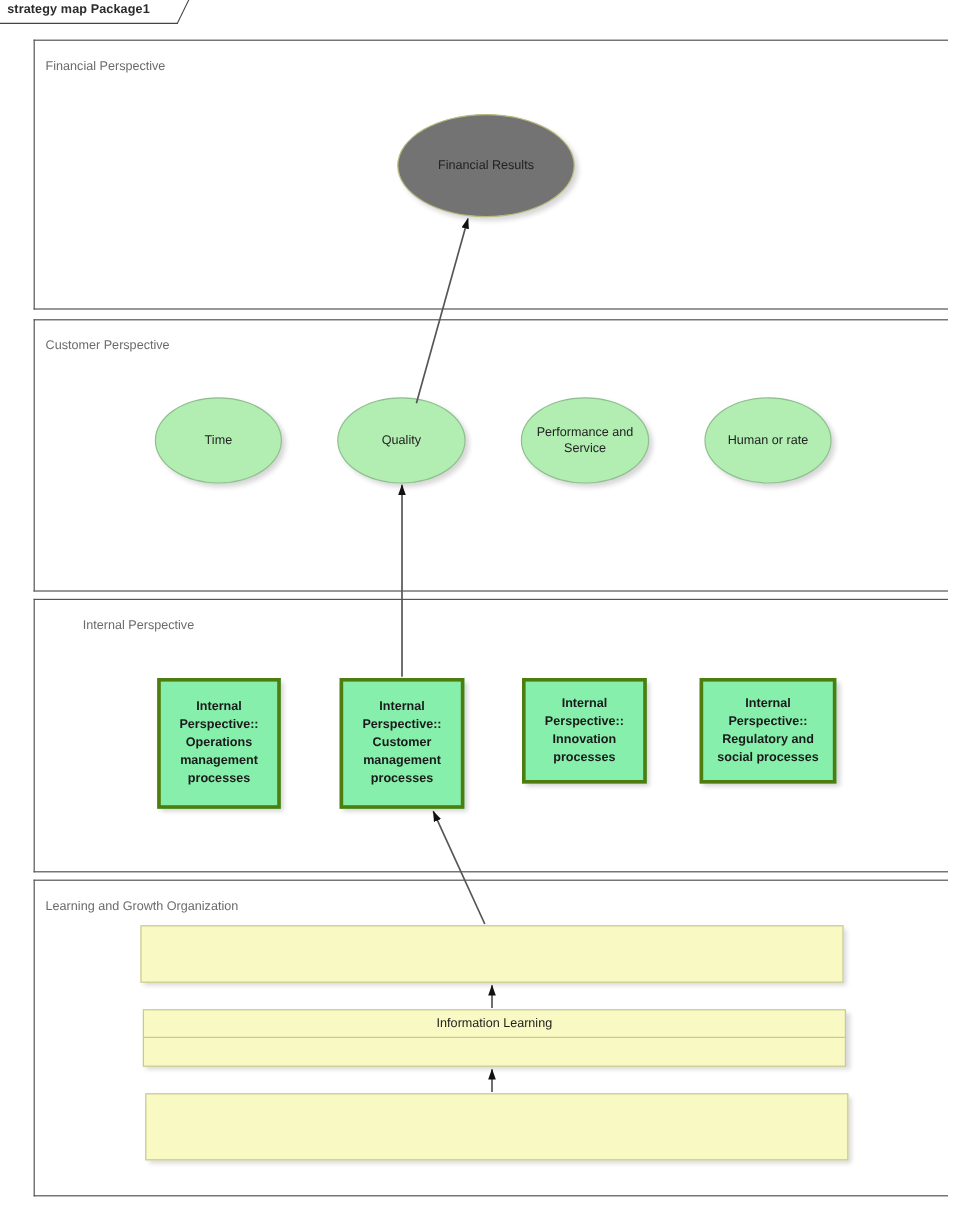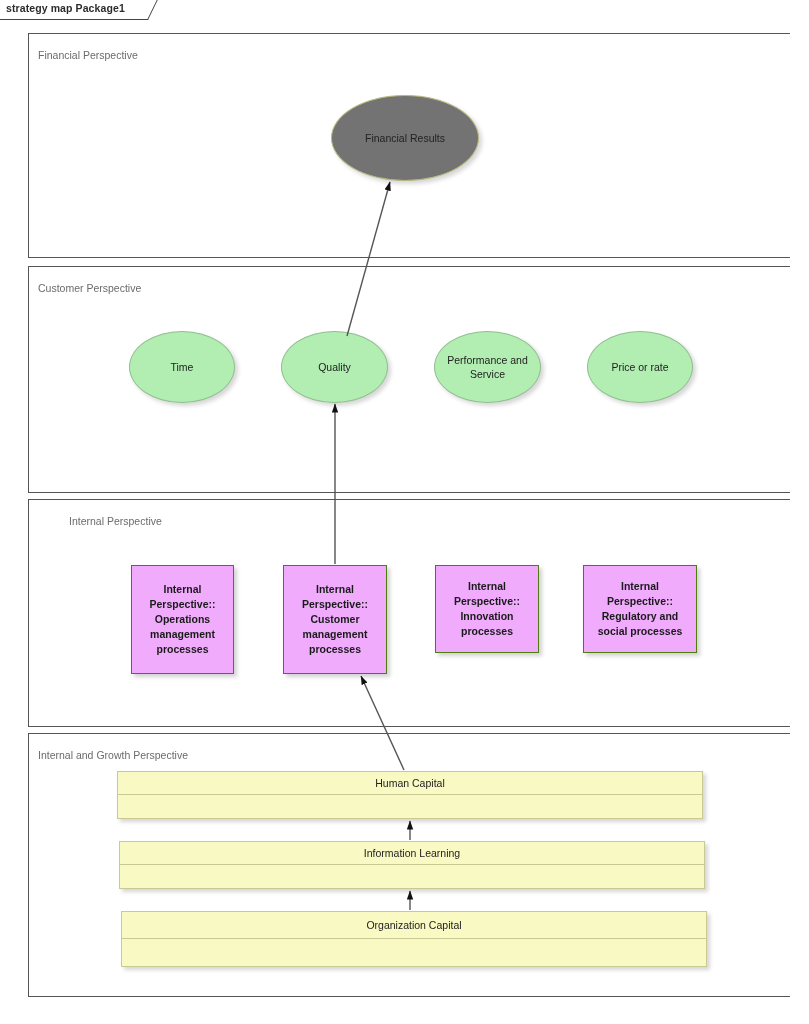--- a/index.html
+++ b/index.html
@@ -79,22 +79,22 @@
     color: #222;
     line-height: 1.35;
     box-shadow: 3px 3px 4px rgba(0,0,0,0.16);
   }
   .ellipse.yellow { background: #737373; border-color: #b9b97e; }
   .ellipse.green  { background: #b2eeb2; border-color: #8fbf8f; }
 
   .procbox {
     position: absolute;
     box-sizing: border-box;
-    background: #f0abfc;
-    border: 1px solid #4d7c0f;
+    background: #86efac;
+    border: 3px solid #4d7c0f;
     display: flex;
     align-items: center;
     justify-content: center;
     text-align: center;
     font-size: 10.5px;
     font-weight: bold;
     color: #1a1a1a;
     line-height: 1.42;
     padding: 2px 4px;
     box-shadow: 3px 3px 4px rgba(0,0,0,0.18);
@@ -141,55 +141,53 @@
   <div class="frame-tab-label">strategy map Package1</div>
 
   <div id="lane-layer">
       <div class="lane" style="left: 28px; top: 33px; width: 762px; height: 225px;"></div>
       <div class="lane-label" style="left: 38px; top: 49px;">Financial Perspective</div>
       <div class="lane" style="left: 28px; top: 266px; width: 762px; height: 227px;"></div>
       <div class="lane-label" style="left: 38px; top: 282px;">Customer Perspective</div>
       <div class="lane" style="left: 28px; top: 499px; width: 762px; height: 228px;"></div>
       <div class="lane-label" style="left: 38px; top: 515px; margin-left: 31px;">Internal Perspective</div>
       <div class="lane" style="left: 28px; top: 733px; width: 762px; height: 264px;"></div>
-      <div class="lane-label" style="left: 38px; top: 749px;">Internal and Growth Perspective</div>
+      <div class="lane-label" style="left: 38px; top: 749px;">Learning and Growth Organization</div>
     </div>
 
   <div id="shape-layer">
       <div class="ellipse yellow" style="left: 331px; top: 95px; width: 148px; height: 86px;">Financial Results</div>
       <div class="ellipse green" style="left: 129px; top: 331px; width: 106px; height: 72px;">Time</div>
       <div class="ellipse green" style="left: 281px; top: 331px; width: 107px; height: 72px;">Quality</div>
       <div class="ellipse green" style="left: 434px; top: 331px; width: 107px; height: 72px;">Performance and Service</div>
-      <div class="ellipse green" style="left: 587px; top: 331px; width: 106px; height: 72px;">Price or rate</div>
+      <div class="ellipse green" style="left: 587px; top: 331px; width: 106px; height: 72px;">Human or rate</div>
       <div class="procbox" style="left: 131px; top: 565px; width: 103px; height: 109px;">
         <span style="white-space: pre-line;">Internal Perspective::
 Operations management processes</span>
       </div>
       <div class="procbox" style="left: 283px; top: 565px; width: 104px; height: 109px;">
         <span style="white-space: pre-line;">Internal Perspective::
 Customer management processes</span>
       </div>
       <div class="procbox" style="left: 435px; top: 565px; width: 104px; height: 88px;">
         <span style="white-space: pre-line;">Internal Perspective::
 Innovation processes</span>
       </div>
       <div class="procbox" style="left: 583px; top: 565px; width: 114px; height: 88px;">
         <span style="white-space: pre-line;">Internal Perspective::
 Regulatory and social processes</span>
       </div>
       <div class="classbox" style="left: 117px; top: 771px; width: 586px; height: 48px;">
-        <div class="title-comp">Human Capital</div>
         <div class="attr-comp"></div>
       </div>
       <div class="classbox" style="left: 119px; top: 841px; width: 586px; height: 48px;">
         <div class="title-comp">Information Learning</div>
         <div class="attr-comp"></div>
       </div>
       <div class="classbox" style="left: 121px; top: 911px; width: 586px; height: 56px;">
-        <div class="title-comp">Organization Capital</div>
         <div class="attr-comp"></div>
       </div>
     </div>
 
   <svg id="edges">
     <defs>
       <marker id="arrowhead" markerWidth="10" markerHeight="10" refX="8.6" refY="3.2" orient="auto" markerUnits="userSpaceOnUse">
         <path d="M0,0 L9,3.2 L0,6.4 z" fill="#111"></path>
       </marker>
     </defs>

